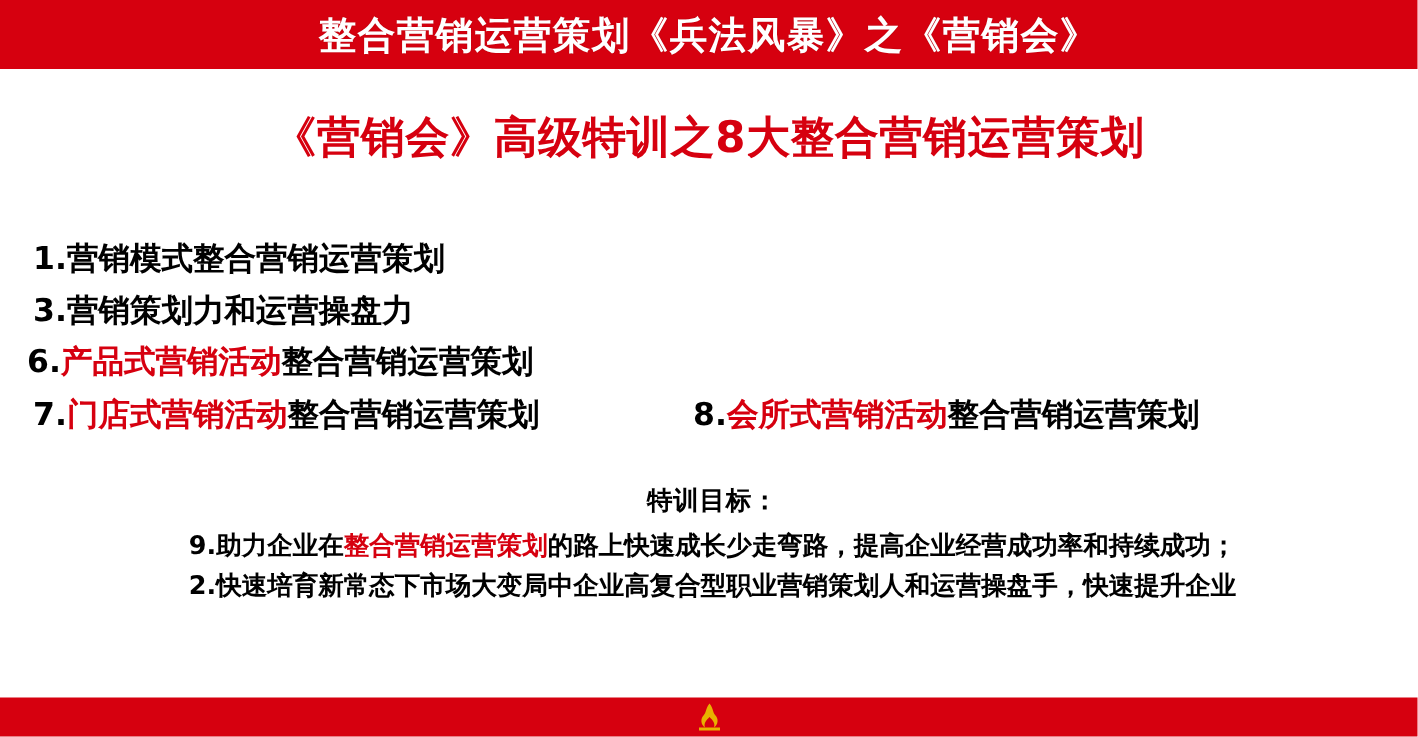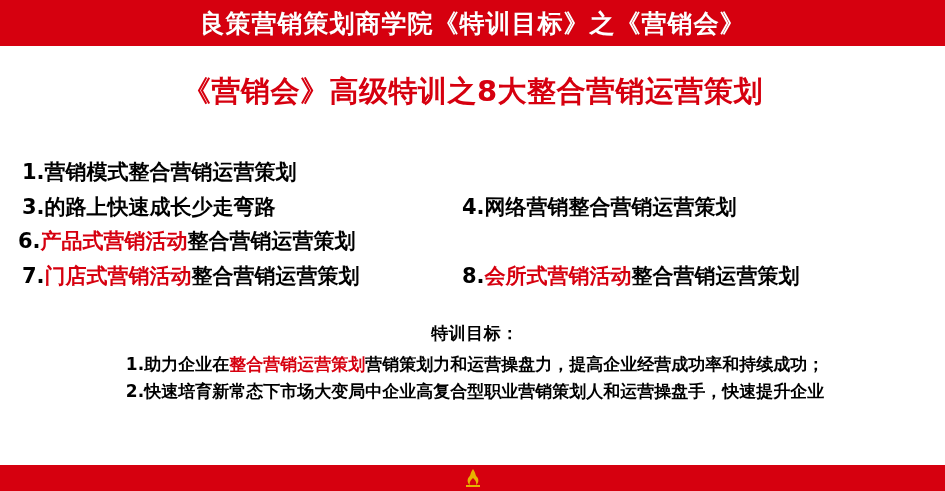--- a/index.html
+++ b/index.html
@@ -130,50 +130,49 @@
     line-height: 1;
   }
   .bottom-emblem svg { display: block; }
 </style>
 </head>
 <body>
 
 <div class="slide">
 
   <div class="top-banner">
-    <div class="top-banner-text">良策营销策划商学院《特训目标》之《营销会》</div>
+    <div class="top-banner-text">整合营销运营策划《兵法风暴》之《营销会》</div>
   </div>
 
   <div class="main-title">《营销会》高级特训之8大整合营销运营策划</div>
 
   <div class="list-area">
 
     <div class="list-row">
       <div class="list-cell col-left"><span>1.</span><span class="hl"></span><span>营销模式整合营销运营策划</span></div>
     </div>
 
     <div class="list-row">
-      <div class="list-cell col-left"><span>3.</span><span class="hl"></span><span>的路上快速成长少走弯路</span></div>
-      <div class="list-cell col-right"><span>4.</span><span class="hl"></span><span>网络营销整合营销运营策划</span></div>
+      <div class="list-cell col-left"><span>3.</span><span class="hl"></span><span>营销策划力和运营操盘力</span></div>
     </div>
 
     <div class="list-row">
       <div class="list-cell col-right"><span>6.</span><span class="hl">产品式营销活动</span><span>整合营销运营策划</span></div>
     </div>
 
     <div class="list-row">
       <div class="list-cell col-left"><span>7.</span><span class="hl">门店式营销活动</span><span>整合营销运营策划</span></div>
       <div class="list-cell col-right"><span>8.</span><span class="hl">会所式营销活动</span><span>整合营销运营策划</span></div>
     </div>
 
   </div>
 
   <div class="goals">
     <div class="goals-title">特训目标：</div>
-    <div class="goals-line"><span>1.助力企业在</span><span class="hl">整合营销运营策划</span><span>营销策划力和运营操盘力，提高企业经营成功率和持续成功；</span></div>
+    <div class="goals-line"><span>9.助力企业在</span><span class="hl">整合营销运营策划</span><span>的路上快速成长少走弯路，提高企业经营成功率和持续成功；</span></div>
     <div class="goals-line">2.快速培育新常态下市场大变局中企业高复合型职业营销策划人和运营操盘手，快速提升企业</div>
   </div>
 
   <div class="bottom-bar">
     <div class="bottom-emblem">
       <svg width="22" height="20" viewBox="0 0 22 20" aria-hidden="true">
         <path d="M11 1 C8 5 9 7 7 9 C5 11 5 15 8 17 C7 14 9 12 11 10 C13 12 15 14 14 17 C17 15 17 11 15 9 C13 7 14 5 11 1 Z" fill="#e8b200"></path>
         <path d="M4 17 h14 v2 h-14 z" fill="#e8b200"></path>
       </svg>
     </div>

